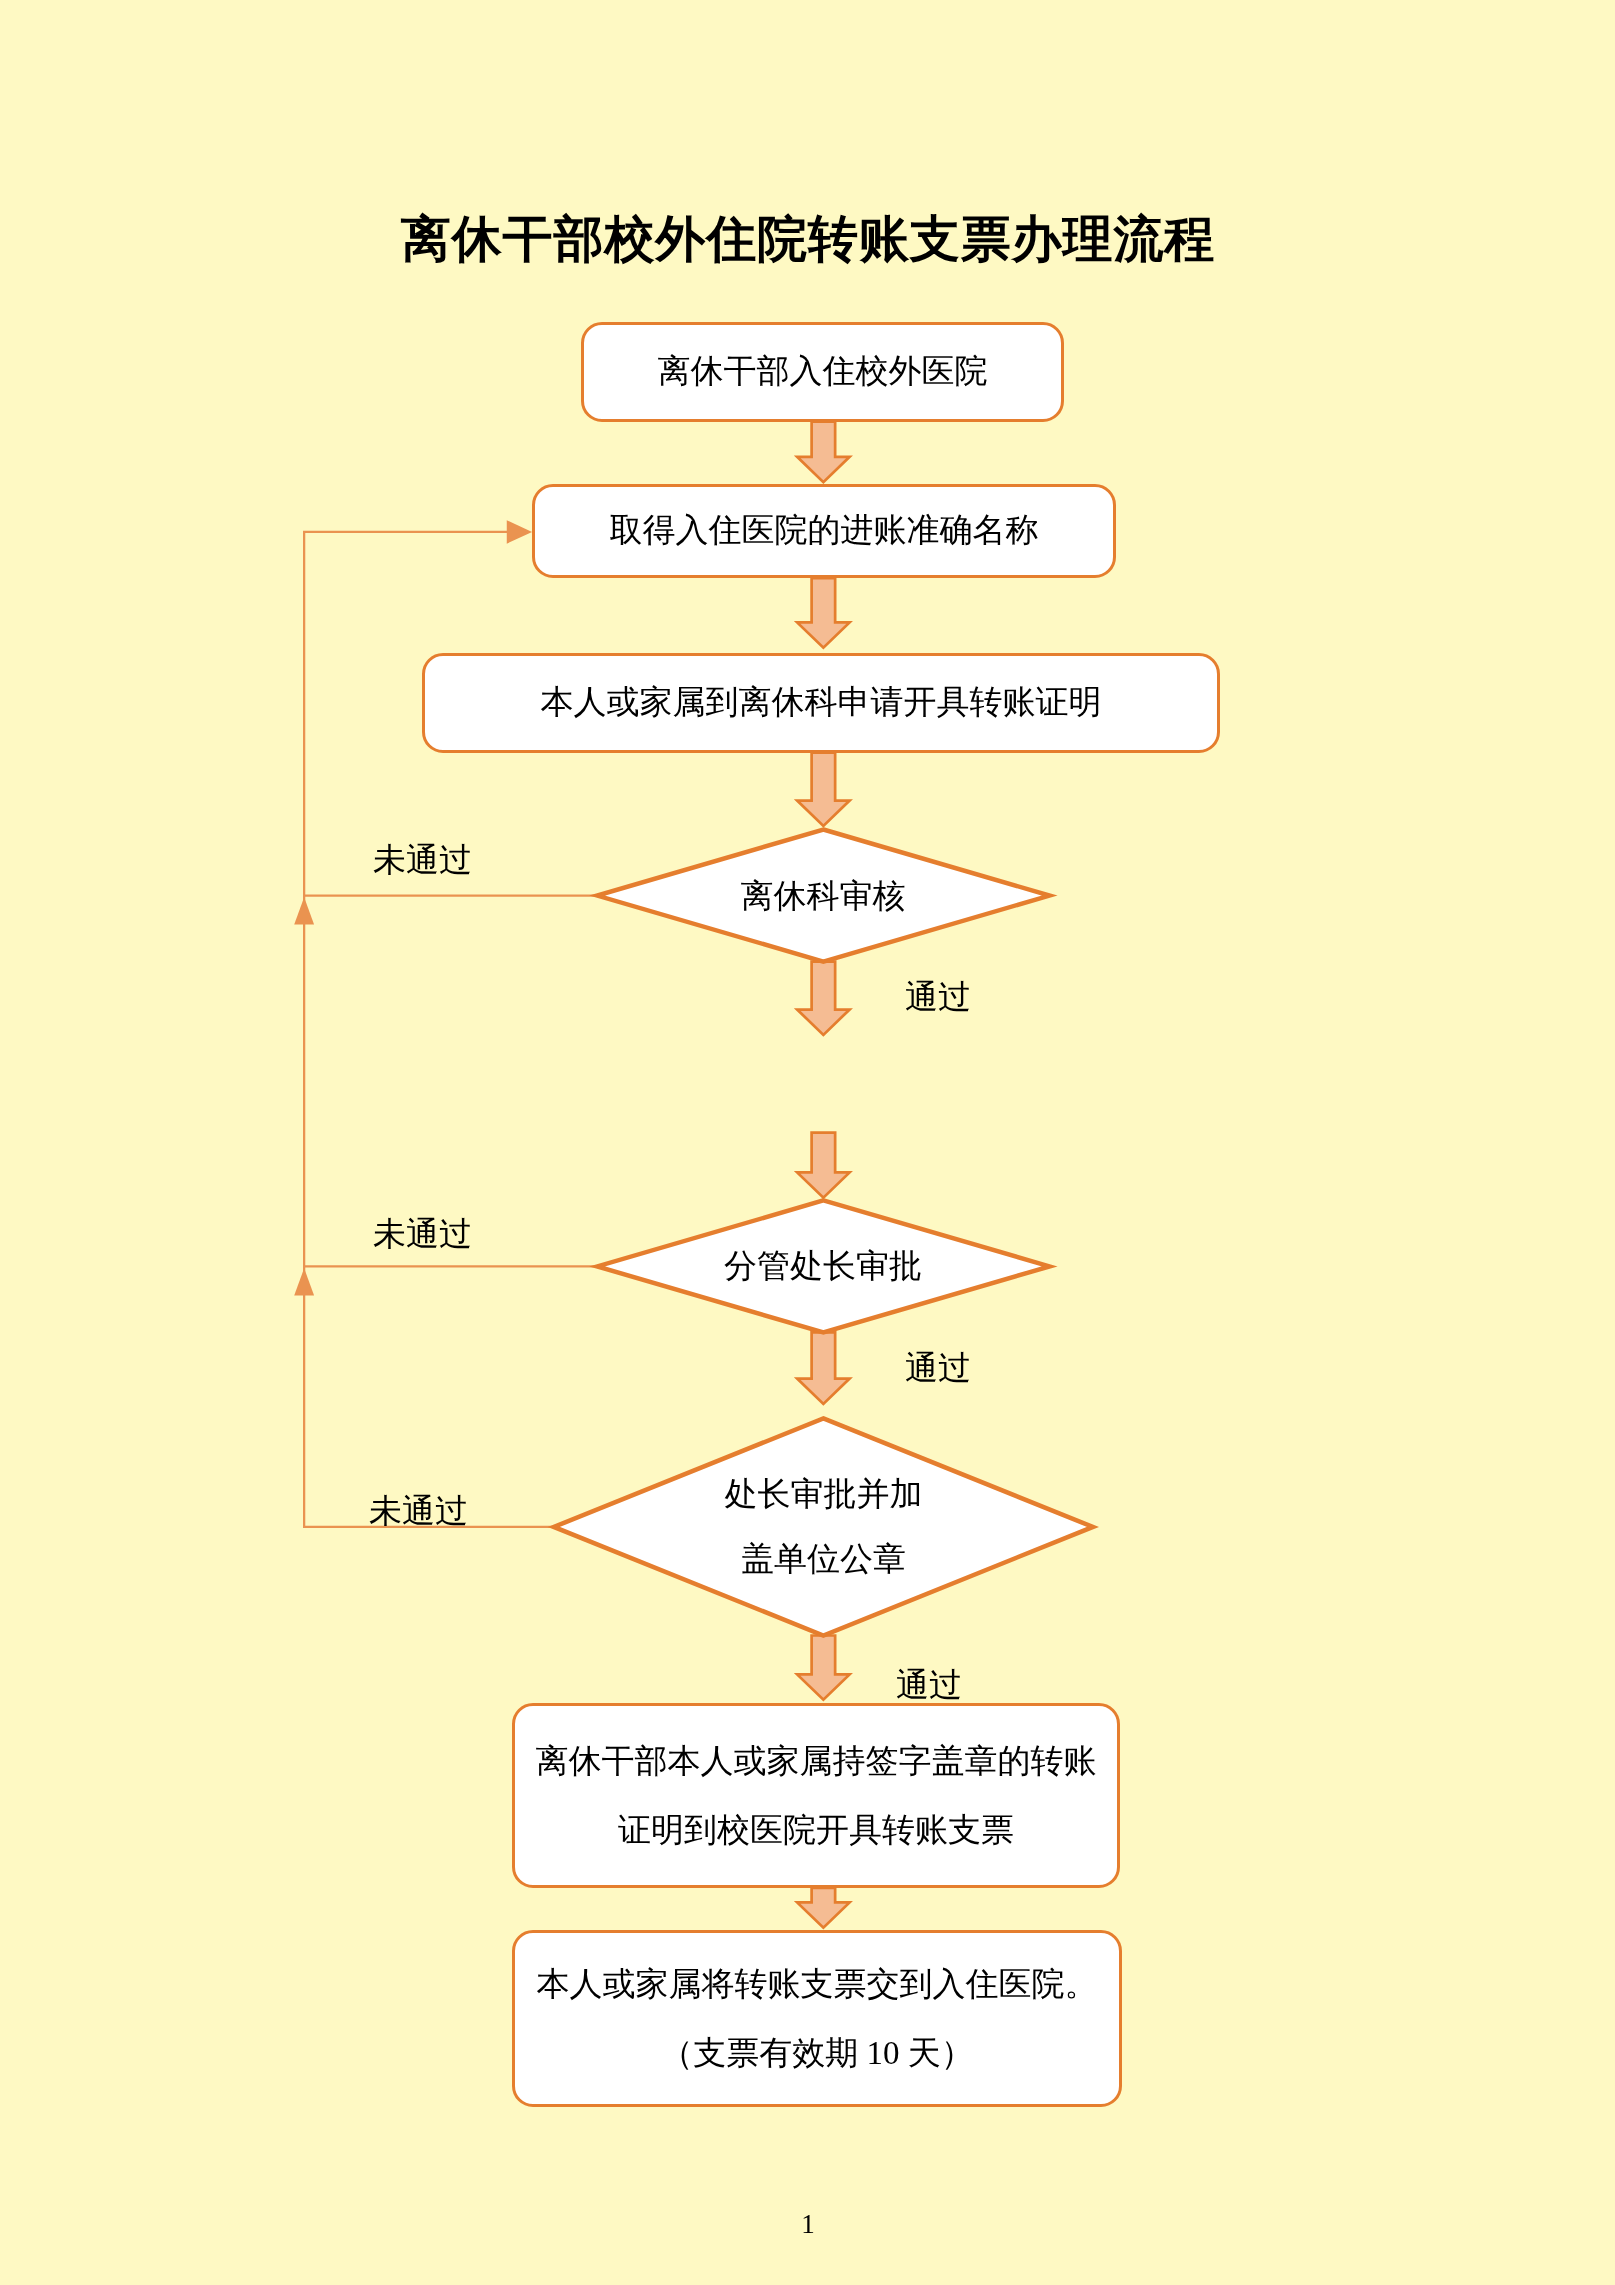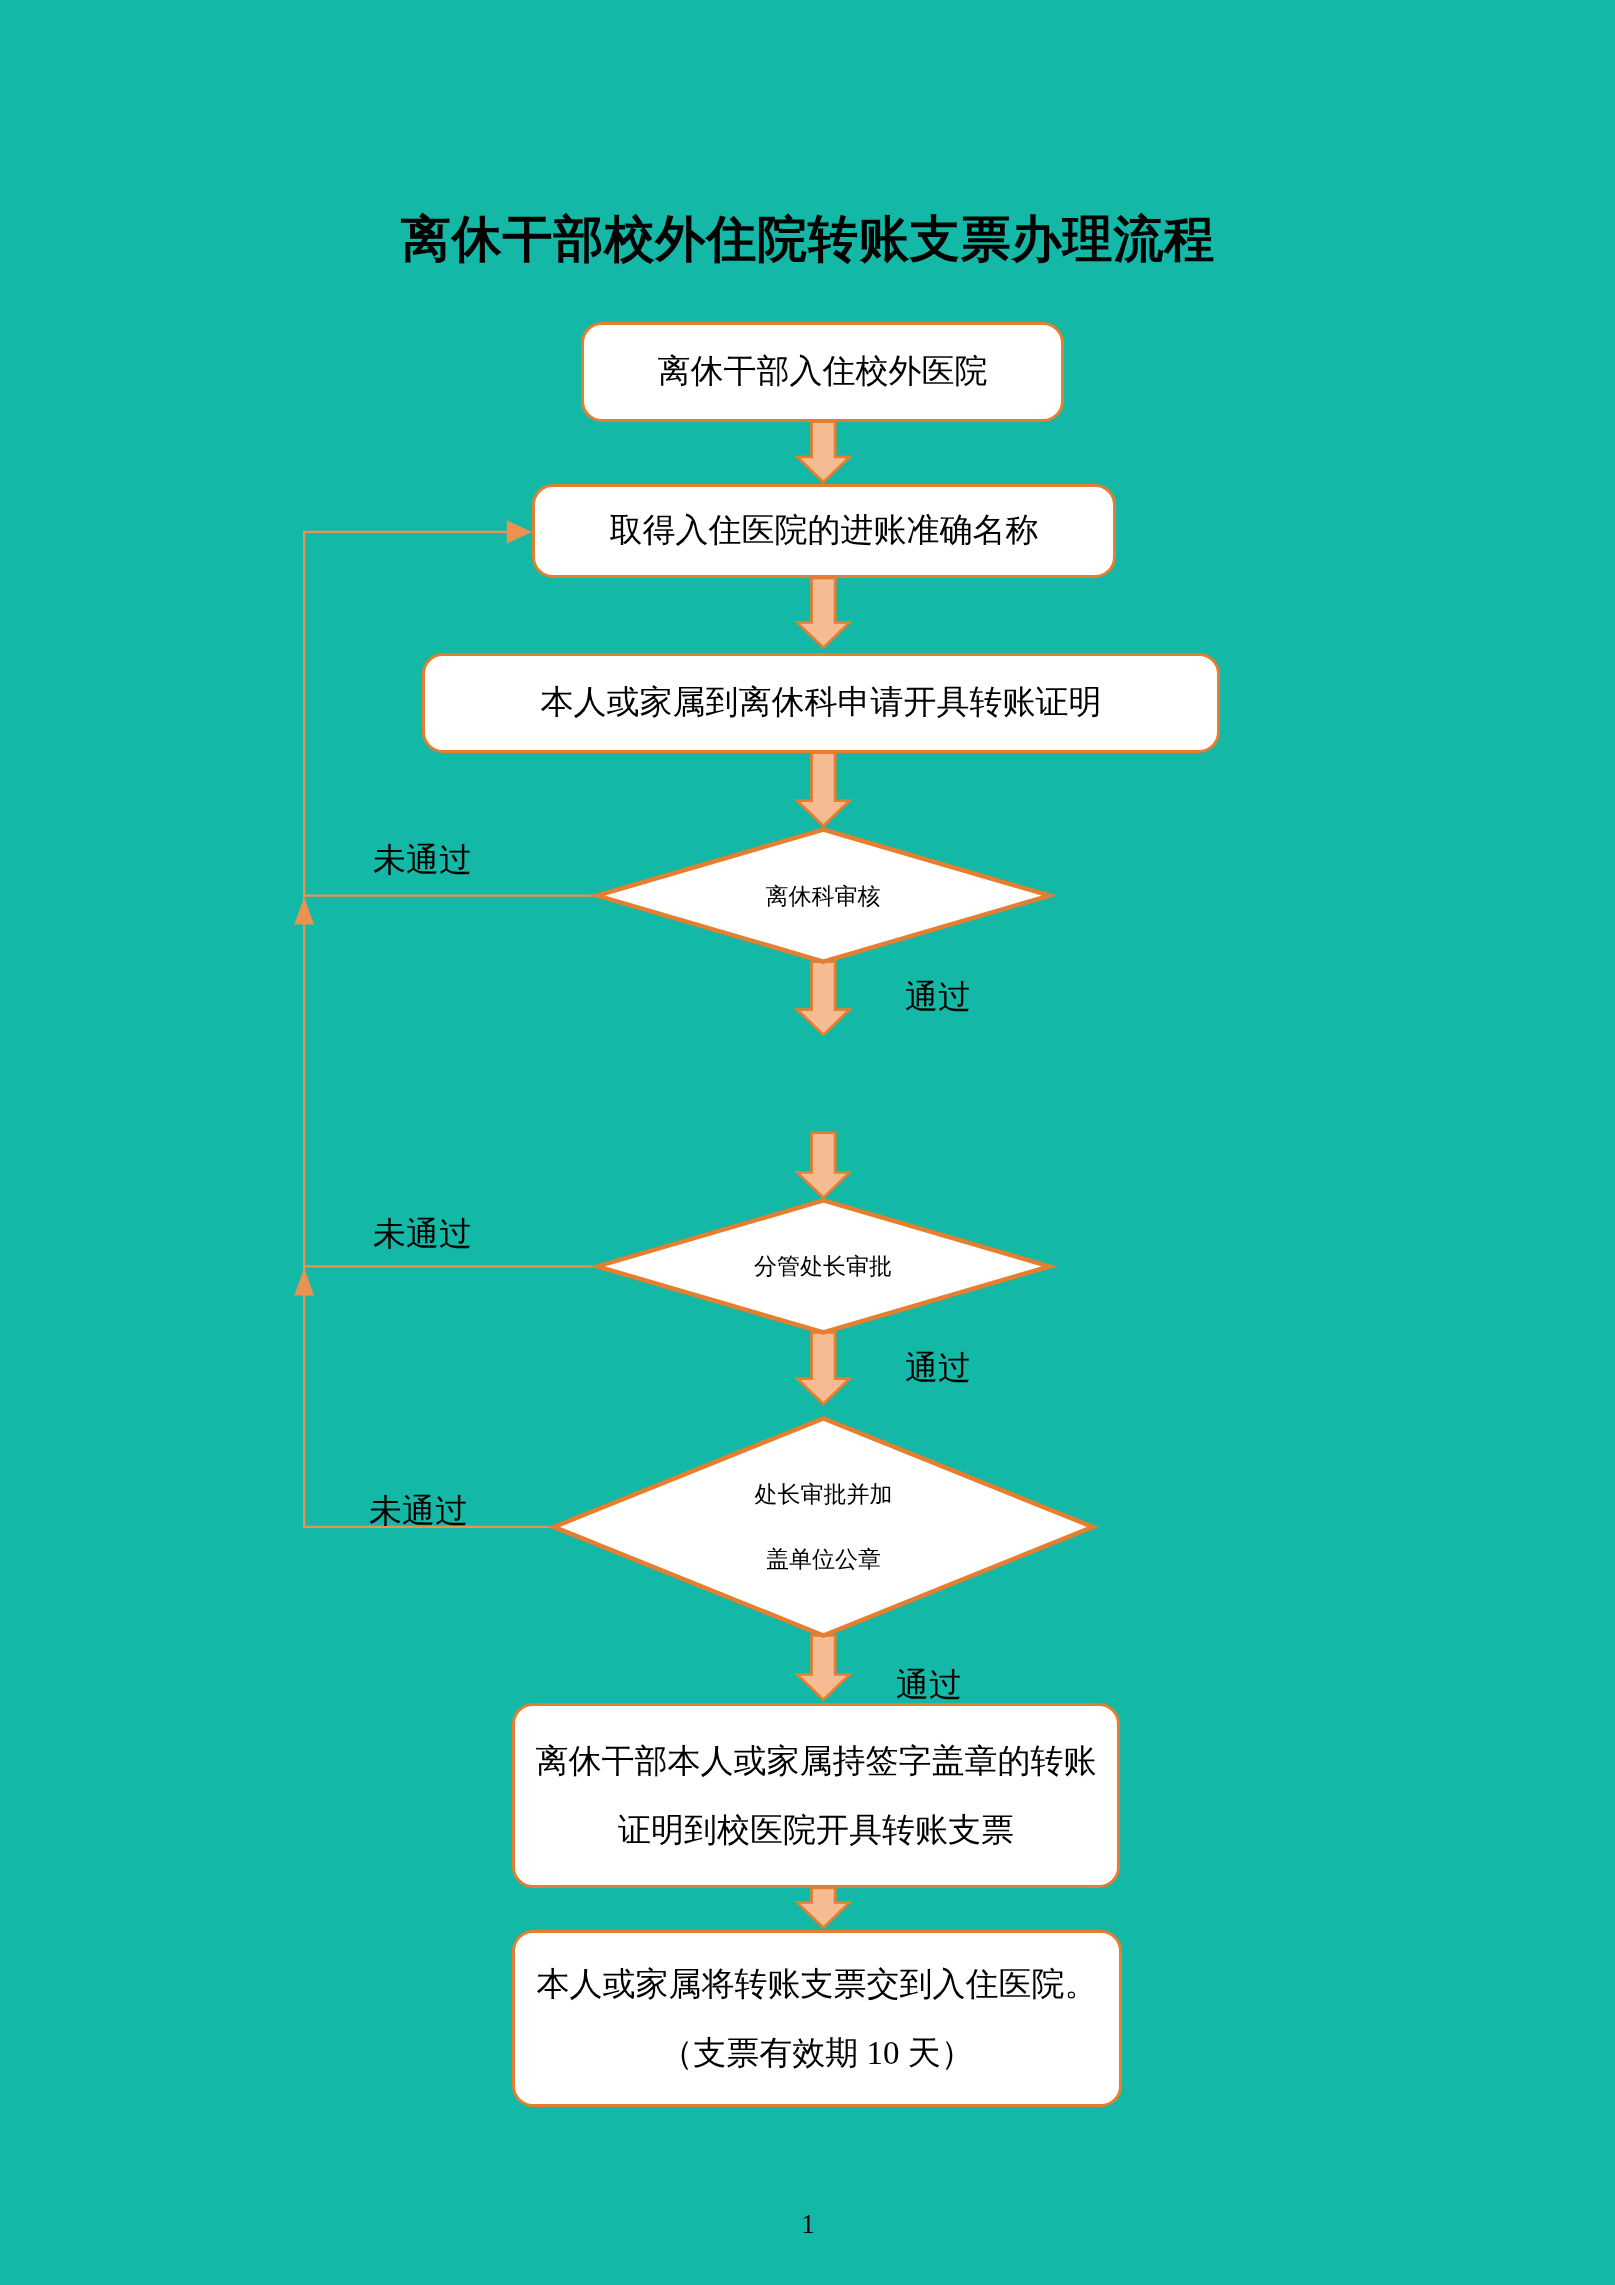--- a/index.html
+++ b/index.html
@@ -1,17 +1,17 @@
 <!DOCTYPE html>
 <html style="--border: #E57E2E; --arrowFill: #F5BC93; --connector: #EA9350;font-size:14.5px"><head>
 <meta charset="utf-8">
 <style>
   html,body{margin:0;padding:0;background:#ffffff;}
   .canvas{
-    position:relative;width:1616px;height:2285px;background:#14b8a6;
+    position:relative;width:1616px;height:2285px;background:#fef9c3;
     font-family:"Liberation Serif", serif;color:#000;overflow:hidden;
   }
   .title{
     position:absolute;top:206px;left:0;width:100%;margin:0;
     text-align:center;font-family:"Liberation Sans", sans-serif;
     font-weight:bold;font-size:50px;letter-spacing:0.9px;color:#000;
   }
   svg.layer{position:absolute;left:0;top:0;}
   .cline{stroke:var(--connector);stroke-width:2.5;fill:none;}
   .chead{fill:var(--connector);stroke:none;}
@@ -20,21 +20,21 @@
   .box{
     position:absolute;box-sizing:border-box;background:#ffffff;
     border:3.6px solid var(--border);border-radius:21px;
     display:flex;flex-direction:column;align-items:center;justify-content:center;
     text-align:center;font-size:33px;line-height:1.25;
   }
   .box .ln{white-space:nowrap;}
   .box.two .ln{line-height:69px;}
   .dtext{
     position:absolute;display:flex;flex-direction:column;align-items:center;justify-content:center;
-    text-align:right;font-size:23px;pointer-events:none;
+    text-align:right;font-size:33px;pointer-events:none;
   }
   .dtext .ln{white-space:nowrap;line-height:65px;}
   .lbl{position:absolute;font-size:33px;white-space:nowrap;text-align:center;}
   .pagenum{position:absolute;top:2209px;left:0;width:100%;text-align:center;font-size:27px;}
 </style>
 </head>
 <body>
 
 <div class="canvas">
 

